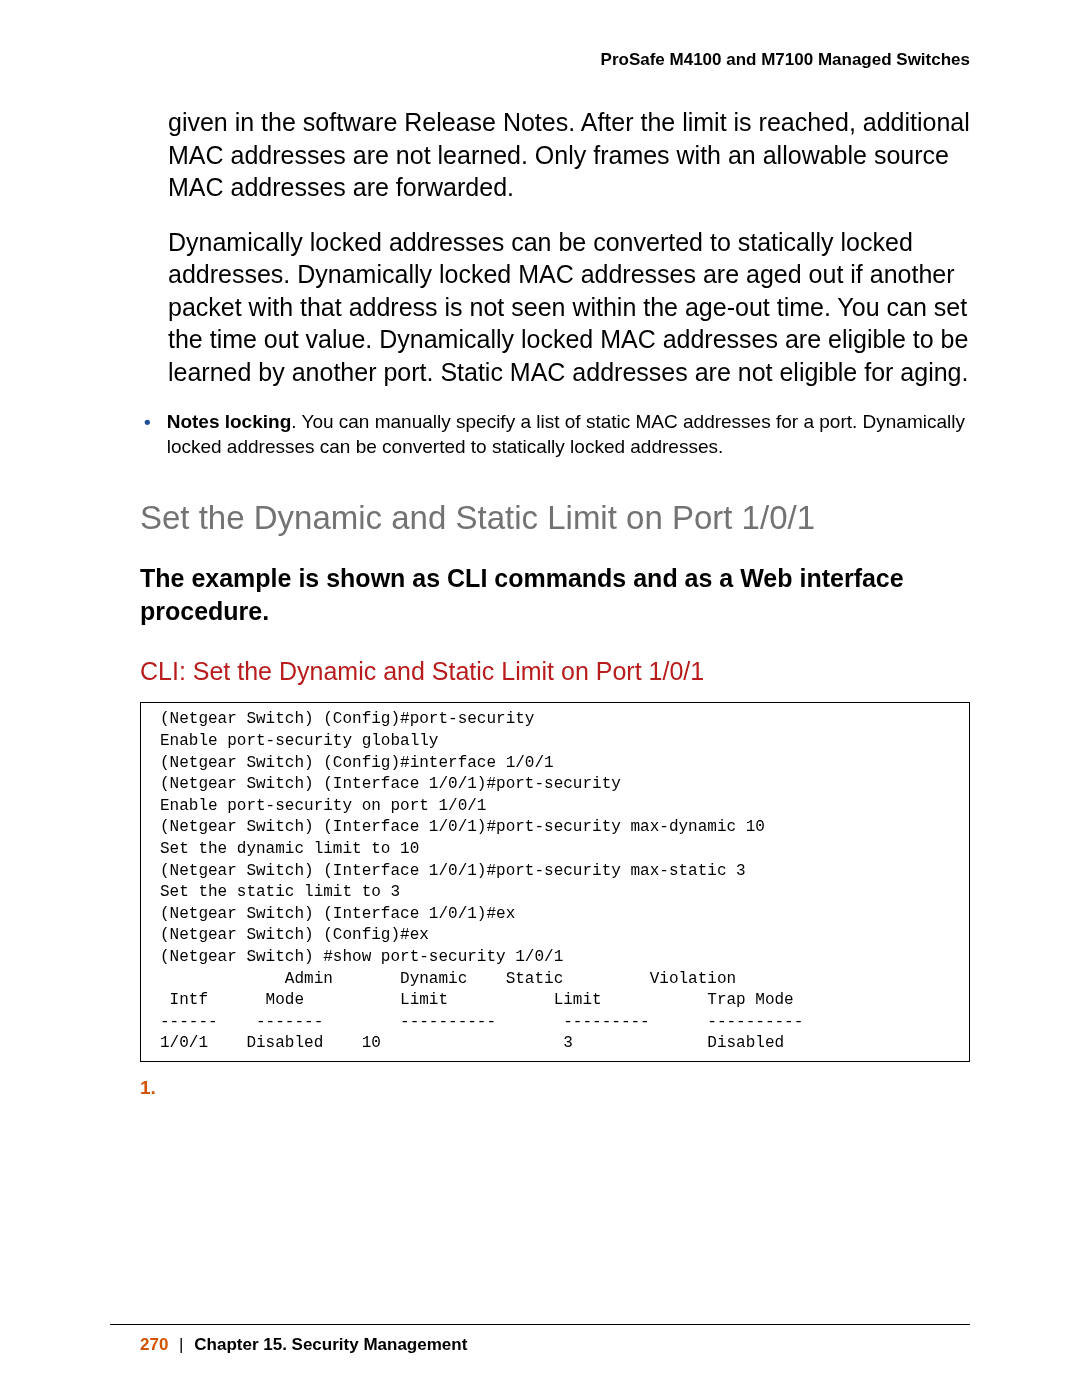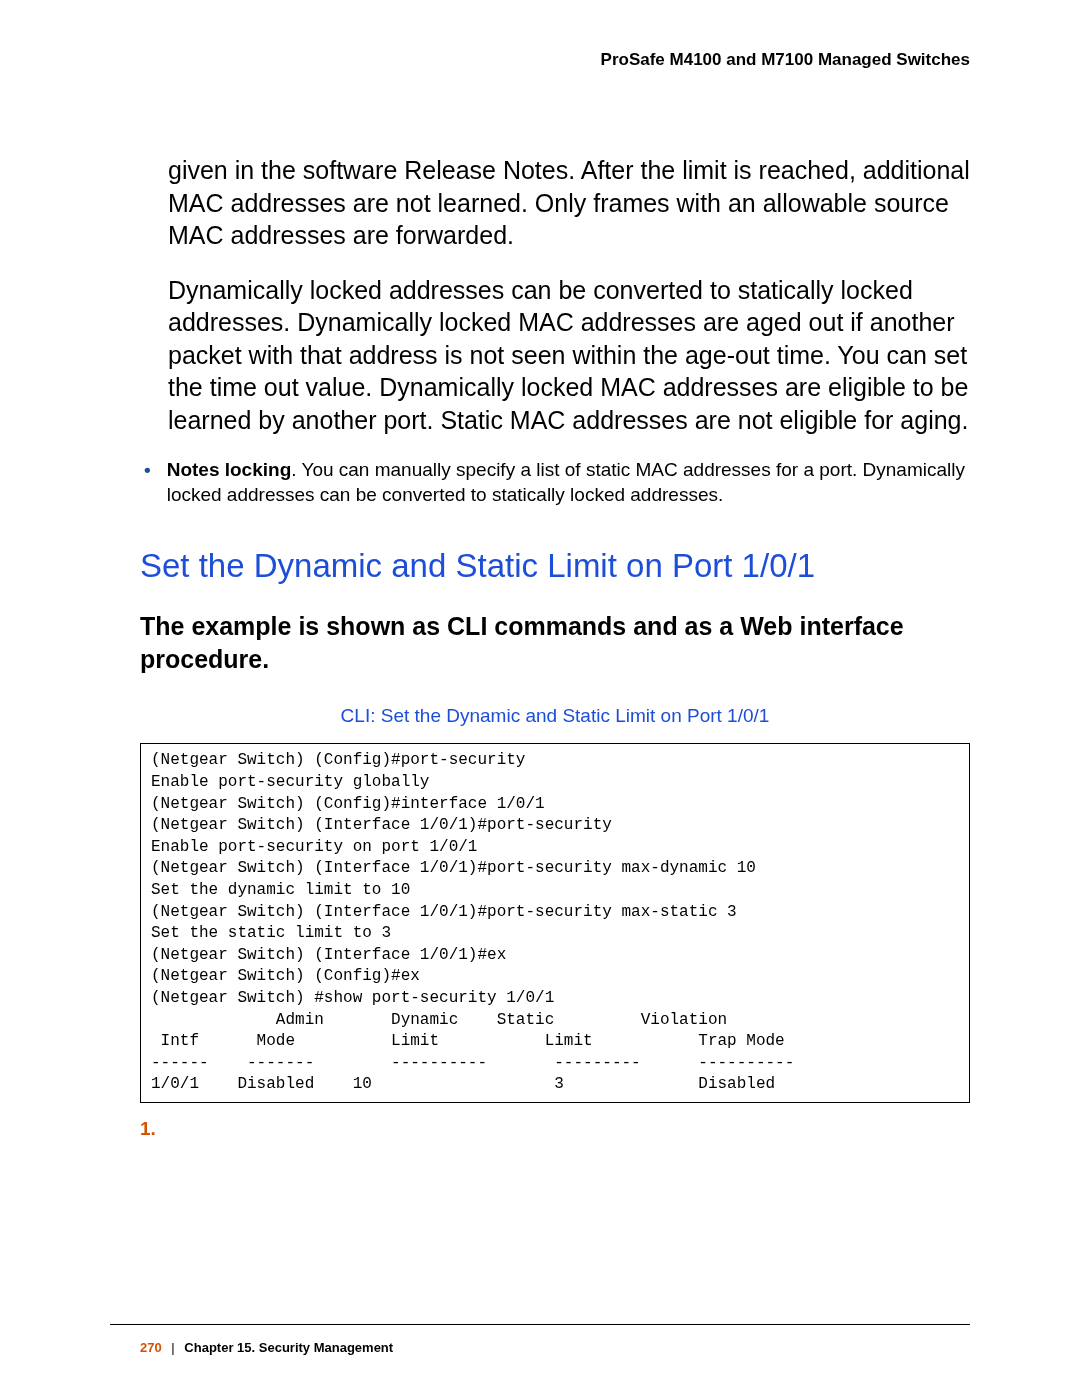--- a/index.html
+++ b/index.html
@@ -13,21 +13,21 @@
     width: 1080px;
     height: 1397px;
     position: relative;
     box-sizing: border-box;
     padding: 50px 110px 60px 140px;
   }
   .header-title {
     text-align: right;
     font-weight: bold;
     font-size: 17px;
-    margin-bottom: 84px;
+    margin-bottom: 36px;
   }
   .body-text {
     font-size: 25px;
     line-height: 1.3;
     margin: 0 0 22px 28px;
   }
   .note-block {
     margin: 28px 0 28px 28px;
     padding: 0;
     width: 620px;
@@ -54,37 +54,36 @@
   .bullet {
     color: #1f4e9b;
     font-weight: bold;
     margin-right: 16px;
     margin-left: 4px;
   }
   .h1 {
     font-family: "Arial Narrow", Arial, sans-serif;
     font-stretch: condensed;
     font-size: 33px;
-    color: #1d4ed8;
+    color: #737373;
     margin: 40px 0 25px 0;
   }
   .h2 {
     font-family: "Arial Narrow", Arial, sans-serif;
     font-stretch: condensed;
-    font-size: 19px;
-    color: #1d4ed8;
+    font-size: 25px;
+    color: #b91c1c;
     margin: 30px 0 16px 0;
-    text-align: center;
   }
   .cli-box {
     border: 1px solid #000;
     font-family: "Courier New", monospace;
     font-size: 16px;
     line-height: 1.35;
-    padding: 6px 10px;
+    padding: 6px 19px;
     white-space: pre;
     margin: 0 0 10px 0;
   }
   .step {
     display: flex;
     font-size: 19px;
     line-height: 1.3;
     margin: 14px 0 14px 0;
   }
   .step-num {
@@ -99,21 +98,21 @@
     position: absolute;
     left: 110px;
     right: 110px;
     bottom: 72px;
     border-top: 1px solid #000;
   }
   .footer-text {
     position: absolute;
     left: 140px;
     bottom: 42px;
-    font-size: 13px;
+    font-size: 17px;
   }
   .footer-text .pg {
     color: #d35400;
     font-weight: bold;
   }
   .footer-text .sep {
     margin: 0 6px;
   }
 </style>
 </head>

